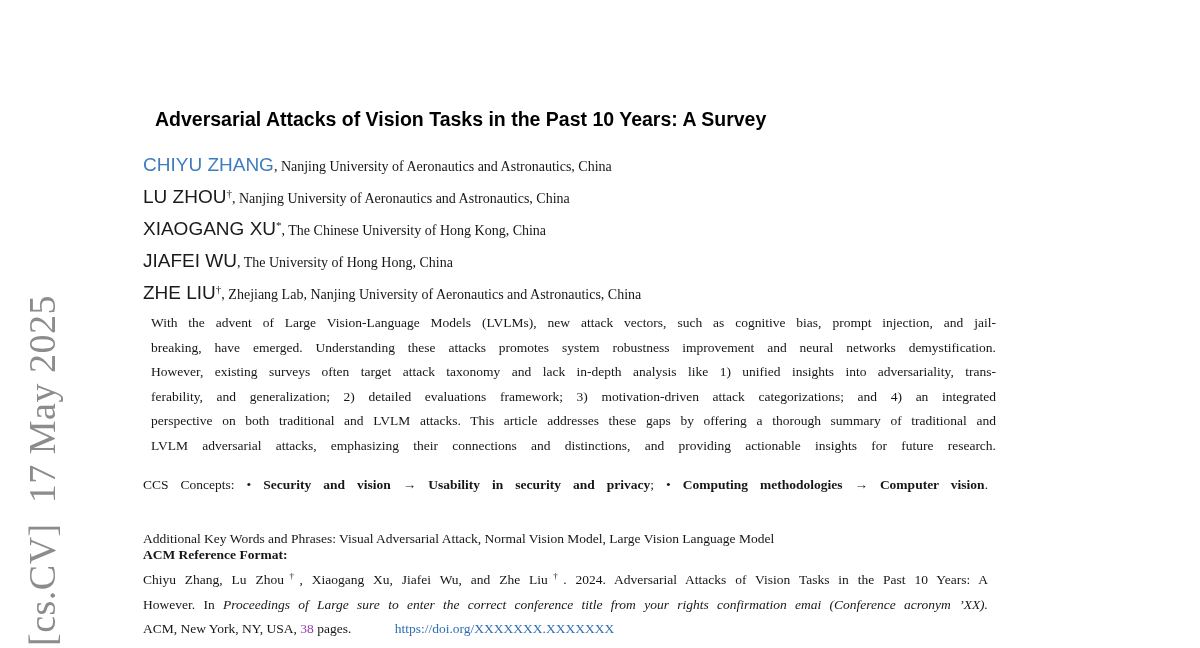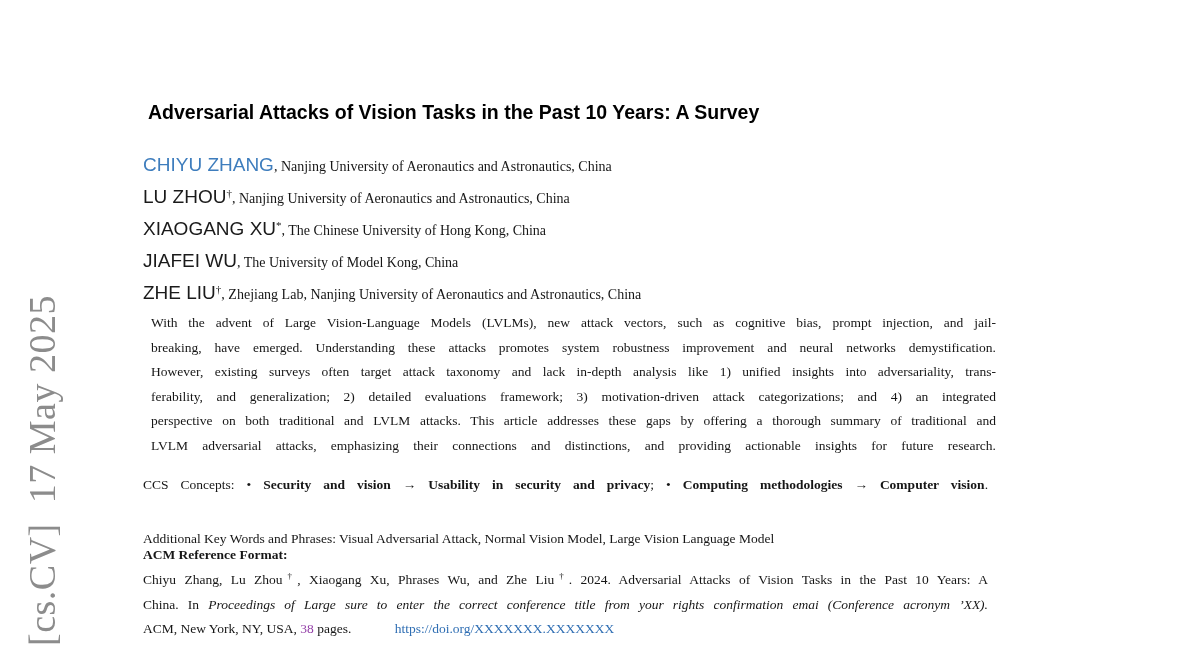--- a/index.html
+++ b/index.html
@@ -65,34 +65,34 @@
   .pages-num { color:#9440a8; }
   .doi-link { color:#2f6eb3; text-decoration:none; cursor:pointer;padding-left:40px; }
 </style>
 </head>
 <body>
 
 <div class="page">
 
   <div class="arxiv-banner">[cs.CV]  17 May 2025</div>
 
-  <h1 class="title" style="margin:5px;">Adversarial Attacks of Vision Tasks in the Past 10 Years: A Survey</h1>
+  <h1 class="title" style="margin:12px;">Adversarial Attacks of Vision Tasks in the Past 10 Years: A Survey</h1>
 
   <div class="authors">
     <div class="author-row">
       <span class="author-name link">CHIYU ZHANG</span><span class="author-sup"></span><span class="author-aff">, Nanjing University of Aeronautics and Astronautics, China</span>
     </div>
     <div class="author-row">
       <span class="author-name">LU ZHOU</span><span class="author-sup">†</span><span class="author-aff">, Nanjing University of Aeronautics and Astronautics, China</span>
     </div>
     <div class="author-row">
       <span class="author-name">XIAOGANG XU</span><span class="author-sup">*</span><span class="author-aff">, The Chinese University of Hong Kong, China</span>
     </div>
     <div class="author-row">
-      <span class="author-name">JIAFEI WU</span><span class="author-sup"></span><span class="author-aff">, The University of Model Kong, China</span>
+      <span class="author-name">JIAFEI WU</span><span class="author-sup"></span><span class="author-aff">, The University of Hong Hong, China</span>
     </div>
     <div class="author-row">
       <span class="author-name">ZHE LIU</span><span class="author-sup">†</span><span class="author-aff">, Zhejiang Lab, Nanjing University of Aeronautics and Astronautics, China</span>
     </div>
   </div>
 
   <div class="abstract">
     <div class="just">With the advent of Large Vision-Language Models (LVLMs), new attack vectors, such as cognitive bias, prompt injection, and jail-</div>
     <div class="just">breaking, have emerged. Understanding these attacks promotes system robustness improvement and neural networks demystification.</div>
     <div class="just">However, existing surveys often target attack taxonomy and lack in-depth analysis like 1) unified insights into adversariality, trans-</div>
@@ -101,18 +101,18 @@
     <div class="just">LVLM adversarial attacks, emphasizing their connections and distinctions, and providing actionable insights for future research.</div>
   </div>
 
   <div class="ccs just"><span>CCS Concepts: </span><span>• </span><span class="bold">Security and vision</span><span class="bold"> → </span><span class="bold">Usability in security and privacy</span><span>; </span><span>• </span><span class="bold">Computing methodologies</span><span class="bold"> → </span><span class="bold">Computer vision</span><span>.</span></div>
 
   <div class="keywords">Additional Key Words and Phrases: Visual Adversarial Attack, Normal Vision Model, Large Vision Language Model</div>
 
   <div class="ref-heading">ACM Reference Format:</div>
 
   <div class="ref-lines">
-    <div class="just"><span>Chiyu Zhang, Lu Zhou</span><span class="ref-sup">†</span><span>, Xiaogang Xu, Phrases Wu, and Zhe Liu</span><span class="ref-sup">†</span><span>. 2024. Adversarial Attacks of Vision Tasks in the Past 10 Years: A</span></div>
-    <div class="just"><span>China. In </span><span class="italic">Proceedings of Large sure to enter the correct conference title from your rights confirmation emai (Conference acronym ’XX).</span></div>
+    <div class="just"><span>Chiyu Zhang, Lu Zhou</span><span class="ref-sup">†</span><span>, Xiaogang Xu, Jiafei Wu, and Zhe Liu</span><span class="ref-sup">†</span><span>. 2024. Adversarial Attacks of Vision Tasks in the Past 10 Years: A</span></div>
+    <div class="just"><span>However. In </span><span class="italic">Proceedings of Large sure to enter the correct conference title from your rights confirmation emai (Conference acronym ’XX).</span></div>
     <div><span>ACM, New York, NY, USA, </span><span class="pages-num">38</span><span> pages. </span><a class="doi-link">https://doi.org/XXXXXXX.XXXXXXX</a></div>
   </div>
 
 </div>
 
 </body></html>

